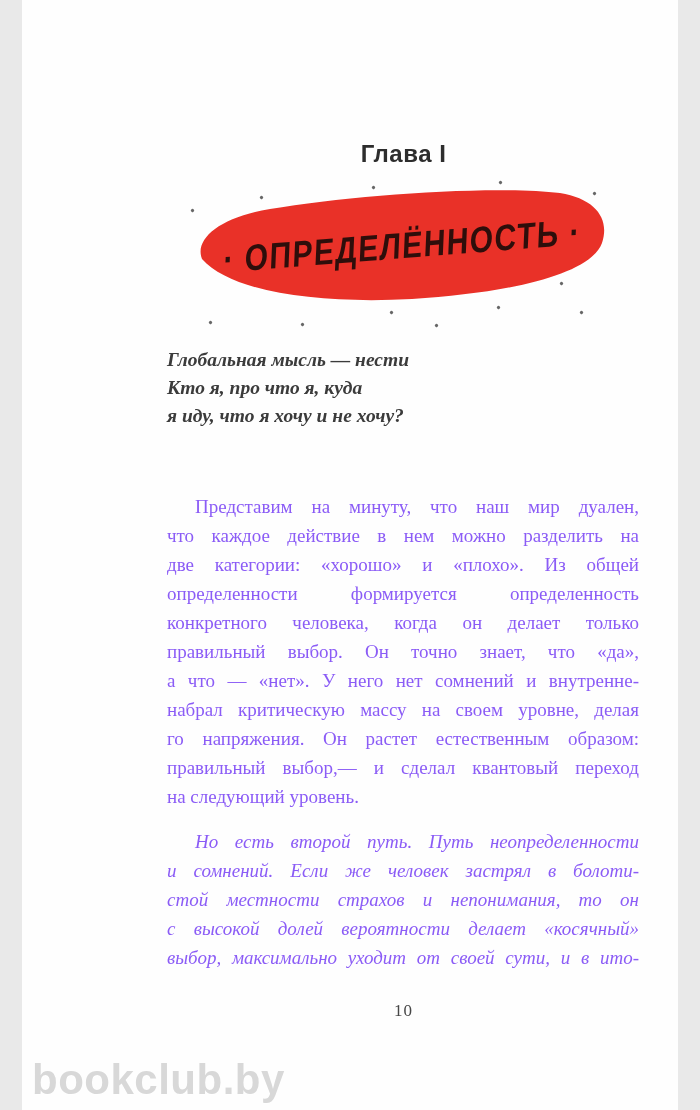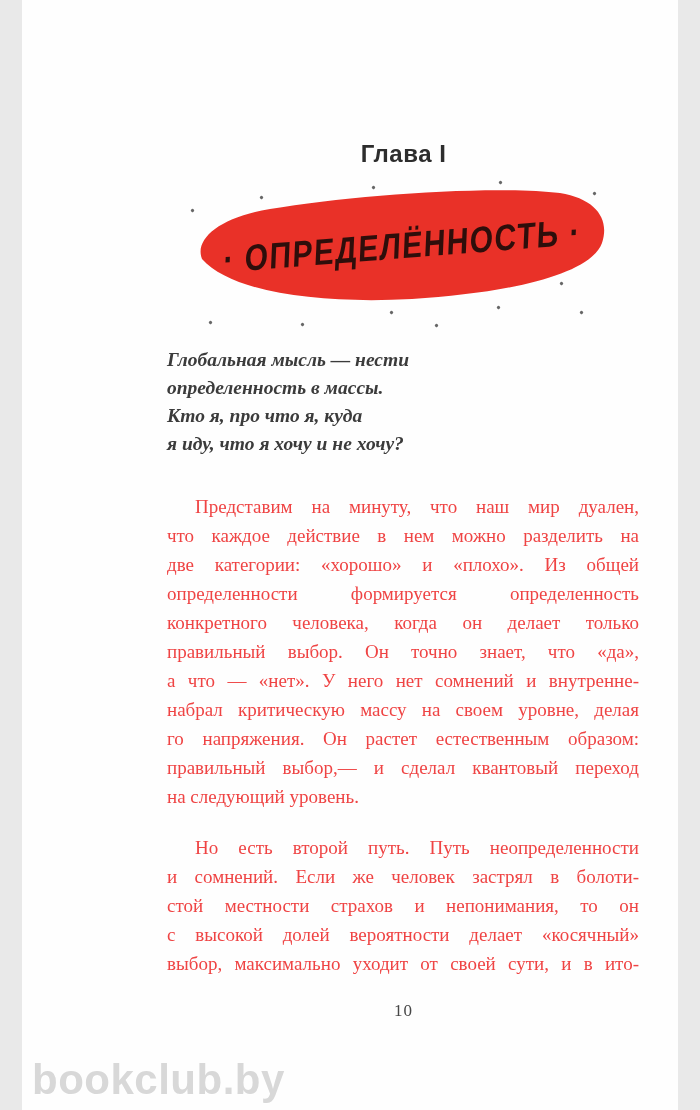--- a/index.html
+++ b/index.html
@@ -37,26 +37,26 @@
   }
   
   .epigraph{
     position:absolute;left:145px;top:346px;width:473px;
     font-style:italic;font-weight:bold;
     font-size:19.5px;line-height:28px;color:#3b3b3b;
   }
   
   .body-text{
     position:absolute;left:145px;top:492px;width:472px;
-    font-size:19px;line-height:29px;color:#ef4444;
+    font-size:19px;line-height:29px;color:#8b5cf6;
   }
   .bline{text-align:justify;text-align-last:justify;}
   .bline.first{text-indent:28px;}
   .bline.plast{text-align-last:left;}
-  .para2{margin-top:22px;}
+  .para2{margin-top:16px;font-style:italic;}
   
   .page-number{
     position:absolute;left:145px;top:1001px;width:473px;
     text-align:center;font-size:17px;letter-spacing:1px;color:#474747;
   }
   .watermark{
     position:absolute;left:10px;top:1056px;
     font-family:"Liberation Sans", sans-serif;
     font-weight:bold;font-size:42px;letter-spacing:.5px;
     color:#d8d8d8;
@@ -90,21 +90,20 @@
       <span class="dot" style="left: 475px; top: 306px; background: rgb(76, 76, 76);"></span>
       <span class="dot" style="left: 558px; top: 311px; background: rgb(76, 76, 76);"></span>
       <span class="dot" style="left: 368px; top: 311px; background: rgb(76, 76, 76);"></span>
       <span class="dot" style="left: 413px; top: 324px; background: rgb(76, 76, 76);"></span>
       <span class="dot" style="left: 279px; top: 323px; background: rgb(76, 76, 76);"></span>
       <span class="dot" style="left: 187px; top: 321px; background: rgb(76, 76, 76);"></span>
     </div>
 
   <div class="epigraph">
     <div class="ep-line">Глобальная мысль — нести</div>
-    <div class="ep-line">определенность в массы.</div>
     <div class="ep-line">Кто я, про что я, куда</div>
     <div class="ep-line">я иду, что я хочу и не хочу?</div>
   </div>
 
   <div class="body-text">
     <div class="para1">
       <div class="bline first">Представим на минуту, что наш мир дуален,</div>
       <div class="bline">что каждое действие в нем можно разделить на</div>
       <div class="bline">две категории: «хорошо» и «плохо». Из общей</div>
       <div class="bline">определенности формируется определенность</div>

